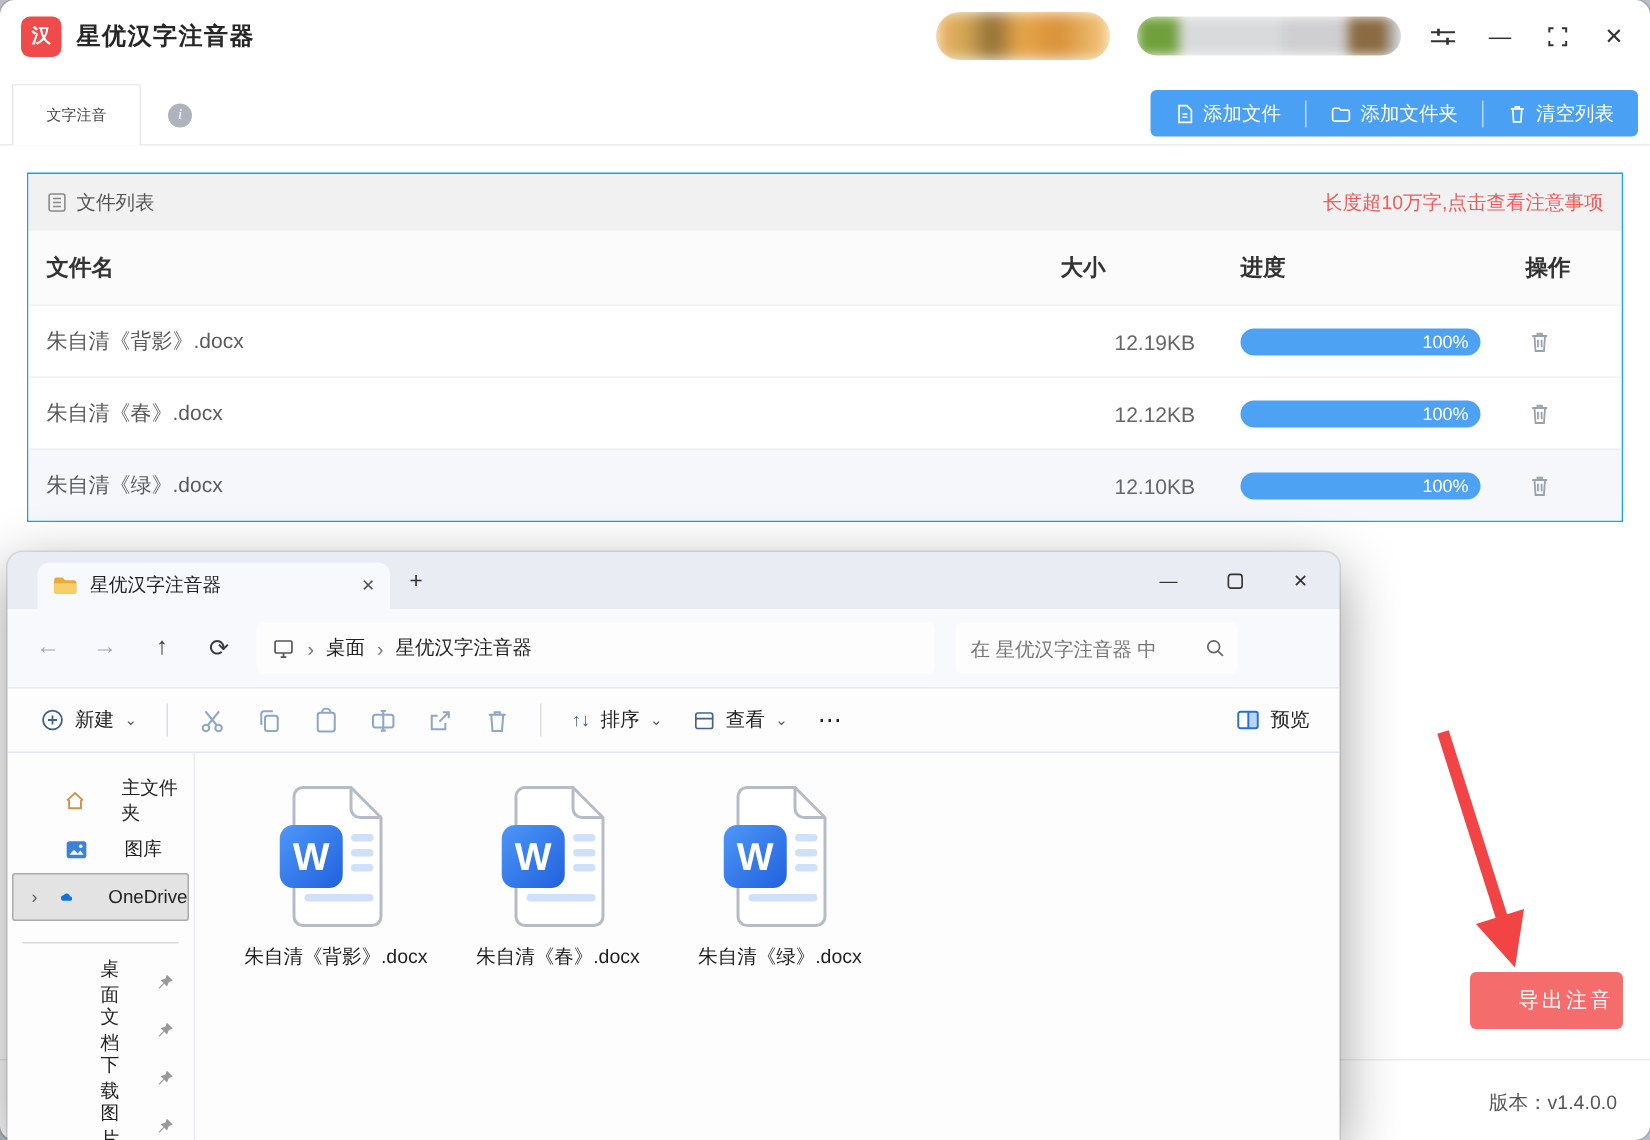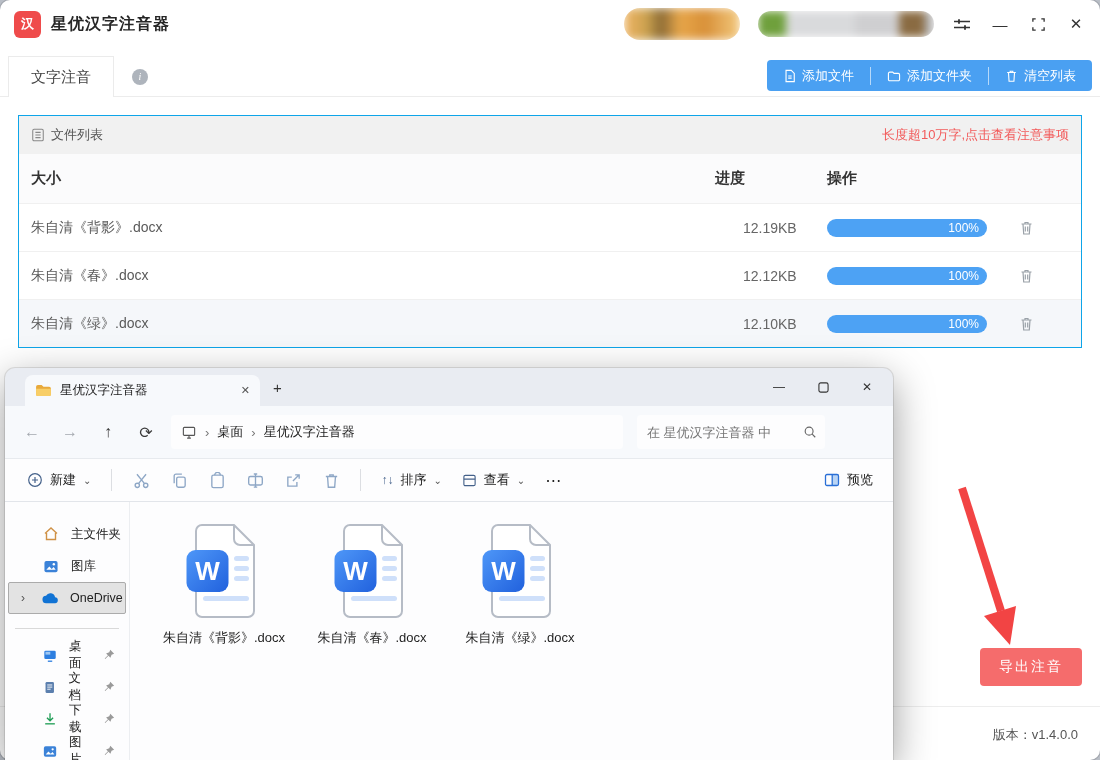--- a/index.html
+++ b/index.html
@@ -20,21 +20,21 @@
   .pill-1 .blur{position:absolute;inset:0;filter:blur(5px);
     background:linear-gradient(90deg,#f0b565,#caa14e 20%,#8a6a35 32%,#e8a74a 48%,#d89038 70%,#f3c97e 100%);}
   .pill-2{width:176px;height:26px;display:flex;}
   .pill-2 .blur{position:absolute;inset:0;filter:blur(4px);
     background:linear-gradient(90deg,#6fa03c 0 16%,#d9dadc 16% 55%,#cfcfd1 55% 80%,#8a6b42 80% 95%,#b9b9bb 95%);}
   .winbtn{width:20px;height:20px;display:flex;align-items:center;justify-content:center;color:#333;font-size:15px;cursor:default;}
 
   
   .tabs-underline{position:absolute;left:0;top:96px;right:0;border-top:1px solid #ececec;}
   .tabs{position:absolute;left:8px;top:56px;display:flex;align-items:center;}
-  .tab{height:41px;display:flex;align-items:center;justify-content:center;font-size:15px;padding:0 22px;}
+  .tab{height:41px;display:flex;align-items:center;justify-content:center;font-size:10px;padding:0 22px;}
   .tab.inactive{background:#fff;border:1px solid #ebebeb;border-bottom:none;color:#454545;}
   .tab.active{background:#3f9cf3;color:#fff;font-weight:bold;padding:0 26px;}
   .info-dot{margin-left:18px;width:16px;height:16px;border-radius:50%;background:#aeb4bc;color:#fff;
     display:flex;align-items:center;justify-content:center;font-size:10px;font-style:italic;font-family:"Liberation Serif",serif;}
 
   
   .actions{position:absolute;right:8px;top:60px;display:flex;background:#4aa0f2;border-radius:4px;height:31px;align-items:center;margin-left:25px;}
   .action-btn{display:flex;align-items:center;gap:6px;color:#fff;font-size:13px;padding:0 16px;height:100%;cursor:pointer;}
   .action-sep{width:1px;height:18px;background:rgba(255,255,255,.6);}
 
@@ -50,21 +50,21 @@
   .frow.alt{background:#f5f7fa;}
   .c-size{color:#666;margin-left:36px;}
   .pbar{margin-left:8px;width:160px;height:18px;border-radius:9px;background:#4da2f4;display:flex;
     align-items:center;justify-content:flex-end;padding-right:8px;}
   .plabel{color:#fff;font-size:12px;}
   .c-act{padding-left:8px;}
   .trash-btn{background:none;border:none;padding:2px;cursor:pointer;display:flex;}
 
   
   .export-btn{position:absolute;right:18px;top:648px;width:102px;height:38px;background:#f56c6c;border:none;
-    border-radius:4px;color:#fff;font-size:14px;letter-spacing:2px;cursor:pointer;z-index:2;}
+    border-radius:4px;color:#fff;font-size:14px;letter-spacing:2px;cursor:pointer;z-index:2;text-align:right;}
   .footer-line{position:absolute;left:0;right:0;top:706px;border-top:1px solid #ededed;}
   .version{position:absolute;right:22px;top:726px;font-size:13px;color:#555;}
 
   
   .explorer{position:absolute;left:5px;top:368px;width:888px;height:392px;background:#e9ecf2;
     border-radius:10px 10px 0 0;box-shadow:0 12px 40px rgba(0,0,0,.4),0 0 0 1px rgba(0,0,0,.1);z-index:10;overflow:hidden;}
   .estrip{position:relative;height:38px;}
   .etab{position:absolute;left:20px;top:7px;width:235px;height:31px;background:#f7f9fc;border-radius:8px 8px 0 0;
     display:flex;align-items:center;gap:8px;padding:0 10px;font-size:12.5px;color:#222;}
   .etab-close{margin-left:auto;color:#555;font-size:11px;cursor:pointer;}
@@ -82,21 +82,21 @@
     font-family:"Liberation Sans","DejaVu Sans",sans-serif;}
   .ecmd{height:44px;background:#fdfdfe;border-top:1px solid #e7eaee;border-bottom:1px solid #e2e5ea;
     display:flex;align-items:center;padding:0 14px;gap:4px;}
   .cmd{display:flex;align-items:center;gap:7px;font-size:13px;color:#222;padding:0 8px;height:32px;cursor:pointer;}
   .caret{font-size:10px;color:#555;}
   .cmd-sep{width:1px;height:22px;background:#dcdee2;margin:0 8px;}
   .icbtn{width:34px;height:32px;display:flex;align-items:center;justify-content:center;cursor:pointer;}
   .cmd-right{margin-left:auto;display:flex;align-items:center;gap:7px;font-size:13px;color:#222;cursor:pointer;padding-right:6px;}
   .ebody{position:absolute;left:0;right:0;top:134px;bottom:0;display:flex;background:#fdfdfe;}
   .esidebar{width:124px;padding-top:16px;flex-shrink:0;}
-  .sitem{height:32px;display:flex;align-items:center;gap:12px;padding-left:34px;font-size:12.5px;color:#222;
+  .sitem{height:32px;display:flex;align-items:center;gap:24px;padding-left:34px;font-size:12.5px;color:#222;
     margin:0 3px;border:1px solid transparent;cursor:pointer;position:relative;}
   .sitem.sel{background:#e3e3e3;border-color:#ababab;border-radius:2px;padding-left:30px;}
   .sitem .chev{position:absolute;left:12px;color:#555;font-size:12px;}
   .pin{margin-left:auto;margin-right:10px;display:flex;}
   .sdivider{border-top:1px solid #d9d9d9;margin:14px 10px 10px 10px;}
   .emain{flex:1;border-left:1px solid #eceef1;padding:20px 0 0 26px;display:flex;gap:12px;align-items:flex-start;}
   .tile{width:136px;display:flex;flex-direction:column;align-items:center;cursor:pointer;}
   .tile-label{margin-top:9px;font-size:13px;color:#1f1f1f;white-space:nowrap;}
 
   
@@ -180,20 +180,21 @@
         <svg width="14" height="14" viewBox="0 0 16 16" fill="none" stroke="#888" stroke-width="1.2">
           <rect x="2" y="1.5" width="12" height="13" rx="1.5"></rect>
             <path d="M5 5h6M5 8h6M5 11h6"></path>
         </svg>
         <span>文件列表</span>
       </div>
       <div class="notice">长度超10万字,点击查看注意事项</div>
     </div>
 
     <div class="fhead">
+      <div>文件名</div>
       <div>大小</div>
       <div style="padding-left:8px">进度</div>
       <div style="padding-left:8px">操作</div>
     </div>
 
     <div class="frow">
       <div>朱自清《背影》.docx</div>
       <div class="c-size">12.19KB</div>
       <div>
         <div class="pbar">

